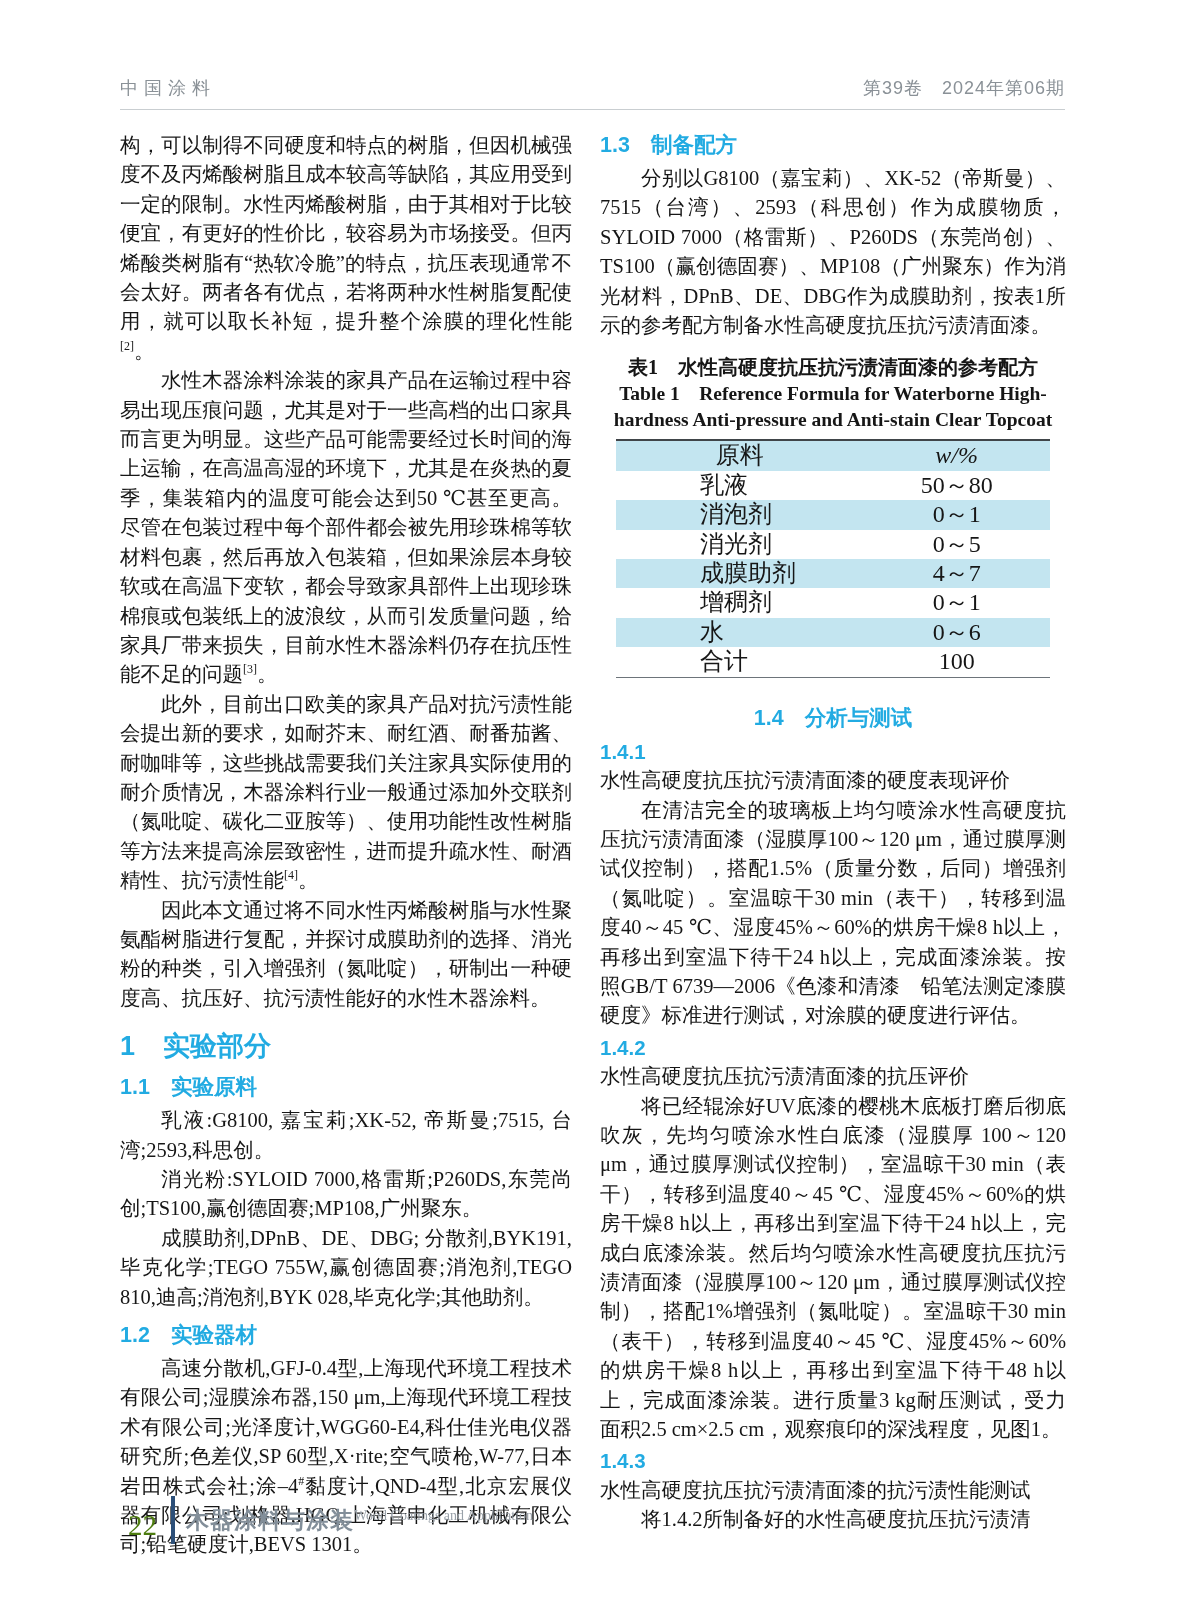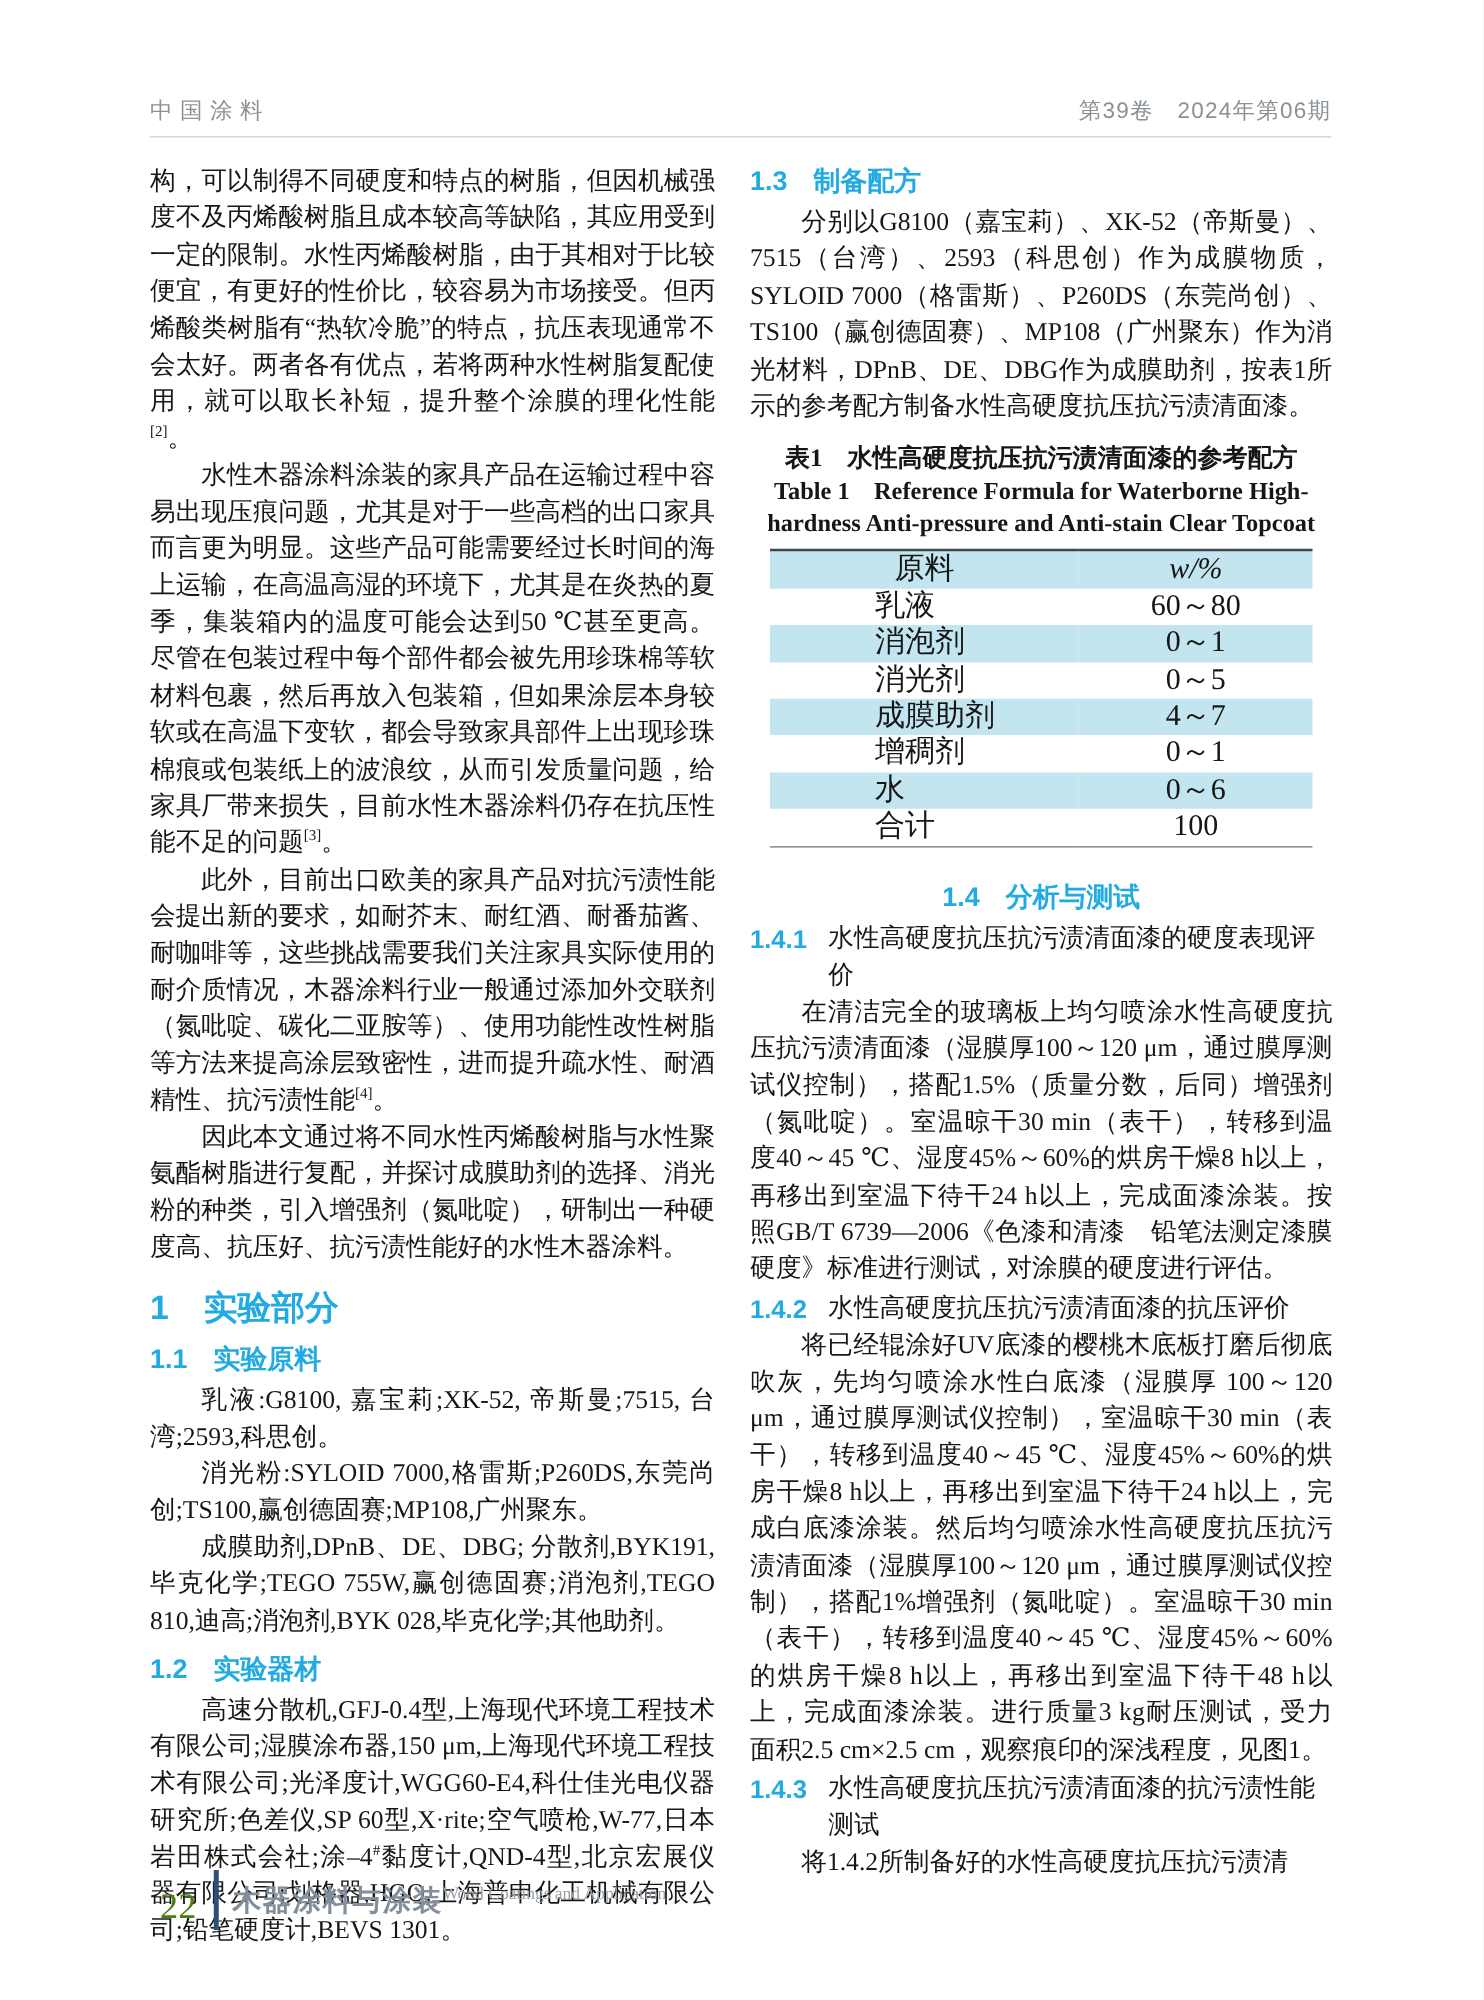--- a/index.html
+++ b/index.html
@@ -31,21 +31,21 @@
     margin:16px 0 10px 0; font-family:"Liberation Sans","DejaVu Sans",sans-serif;
     font-weight:bold; font-size:27px; line-height:34px; color:#22abe2; text-align:left;
   }
   .sec1 .h-num { margin-right:28px; }
   .sec2 {
     margin:9px 0 5px 0; font-family:"Liberation Sans","DejaVu Sans",sans-serif;
     font-weight:bold; font-size:21.5px; line-height:28px; color:#22abe2; text-align:left;
   }
   .sec2 .h-num { margin-right:21px; }
   .sec2.after-table { margin-top:26px;text-align:center; }
-  .sec3 { display:flex; align-items:flex-start; margin:2px 0 0 0; text-align:left; }
+  .sec3 { display:flex; align-items:flex-start; margin:2px 0 0 0; text-align:left;flex-direction:column; }
   .sec3 .h-num {
     font-family:"Liberation Sans","DejaVu Sans",sans-serif; font-weight:bold;
     font-size:20.5px; line-height:29.4px; color:#22abe2; margin-right:17px; flex:0 0 auto;
   }
   .sec3 .h-text { font-size:20.5px; line-height:29.4px; color:#161616; }
   
   .table-caption { margin-top:14px; text-align:center; font-weight:bold; }
   .cap-zh { font-size:20px; line-height:27px; }
   .cap-en { font-size:19.5px; line-height:26px; font-family:"Liberation Serif","DejaVu Serif",serif; }
   .t1 {
@@ -129,21 +129,21 @@
     </div>
 
     <table class="t1">
       <tbody>
         <tr class="thead blue">
           <td class="c1">原料</td>
           <td class="c2 ital">w/%</td>
         </tr>
       <tr>
             <td class="c1">乳液</td>
-            <td class="c2">60～80</td>
+            <td class="c2">50～80</td>
           </tr>
           <tr class="blue">
             <td class="c1">消泡剂</td>
             <td class="c2">0～1</td>
           </tr>
           <tr>
             <td class="c1">消光剂</td>
             <td class="c2">0～5</td>
           </tr>
           <tr class="blue">

